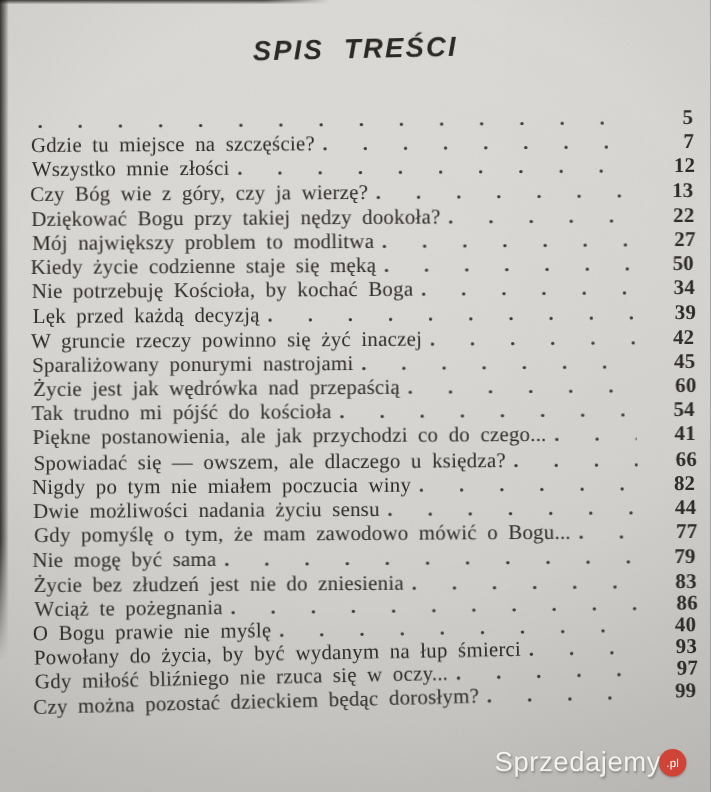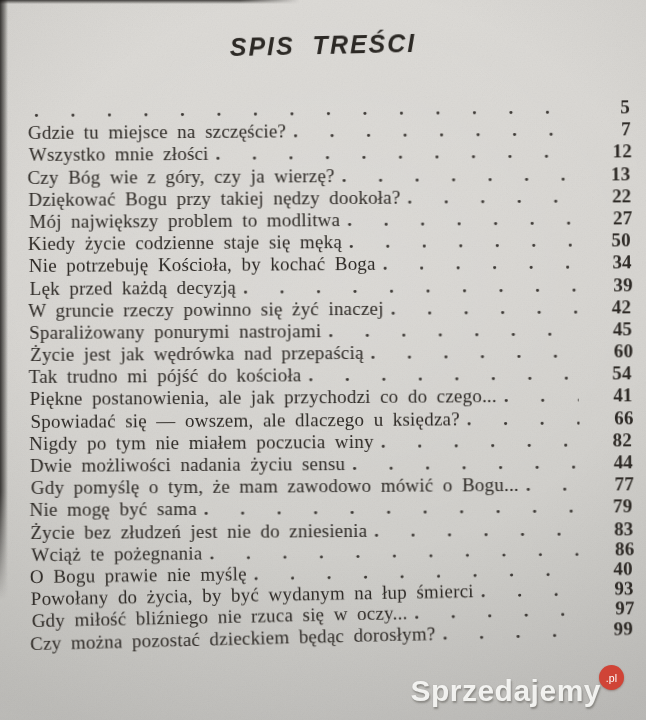--- a/index.html
+++ b/index.html
@@ -64,25 +64,24 @@
     flex:0 0 44px;text-align:right;
     font-weight:600;font-size:19px;
   }
   .watermark{
     position:absolute;right:22px;bottom:14px;
     display:flex;align-items:flex-start;
     font-family:"Liberation Sans",sans-serif;
     pointer-events:none;
   }
   .wm-text{
-    font-size:30px;font-weight:700;letter-spacing:0.5px;
+    font-size:25px;font-weight:400;letter-spacing:0.5px;
     color:rgba(251,251,249,0.92);
     text-shadow:1px 2px 2px rgba(96,94,90,0.55), 0 0 1px rgba(120,118,114,0.4);
     line-height:1;
-    margin-top:11px;
   }
   .wm-badge{
     width:25px;height:25px;border-radius:50%;
     background:#d04437;
     box-shadow:0 1px 2px rgba(90,60,55,0.4);
     display:flex;align-items:center;justify-content:center;
     margin-left:-2px;
     font-size:10.5px;font-weight:400;color:#ffffff;
     letter-spacing:0.2px;
   }

